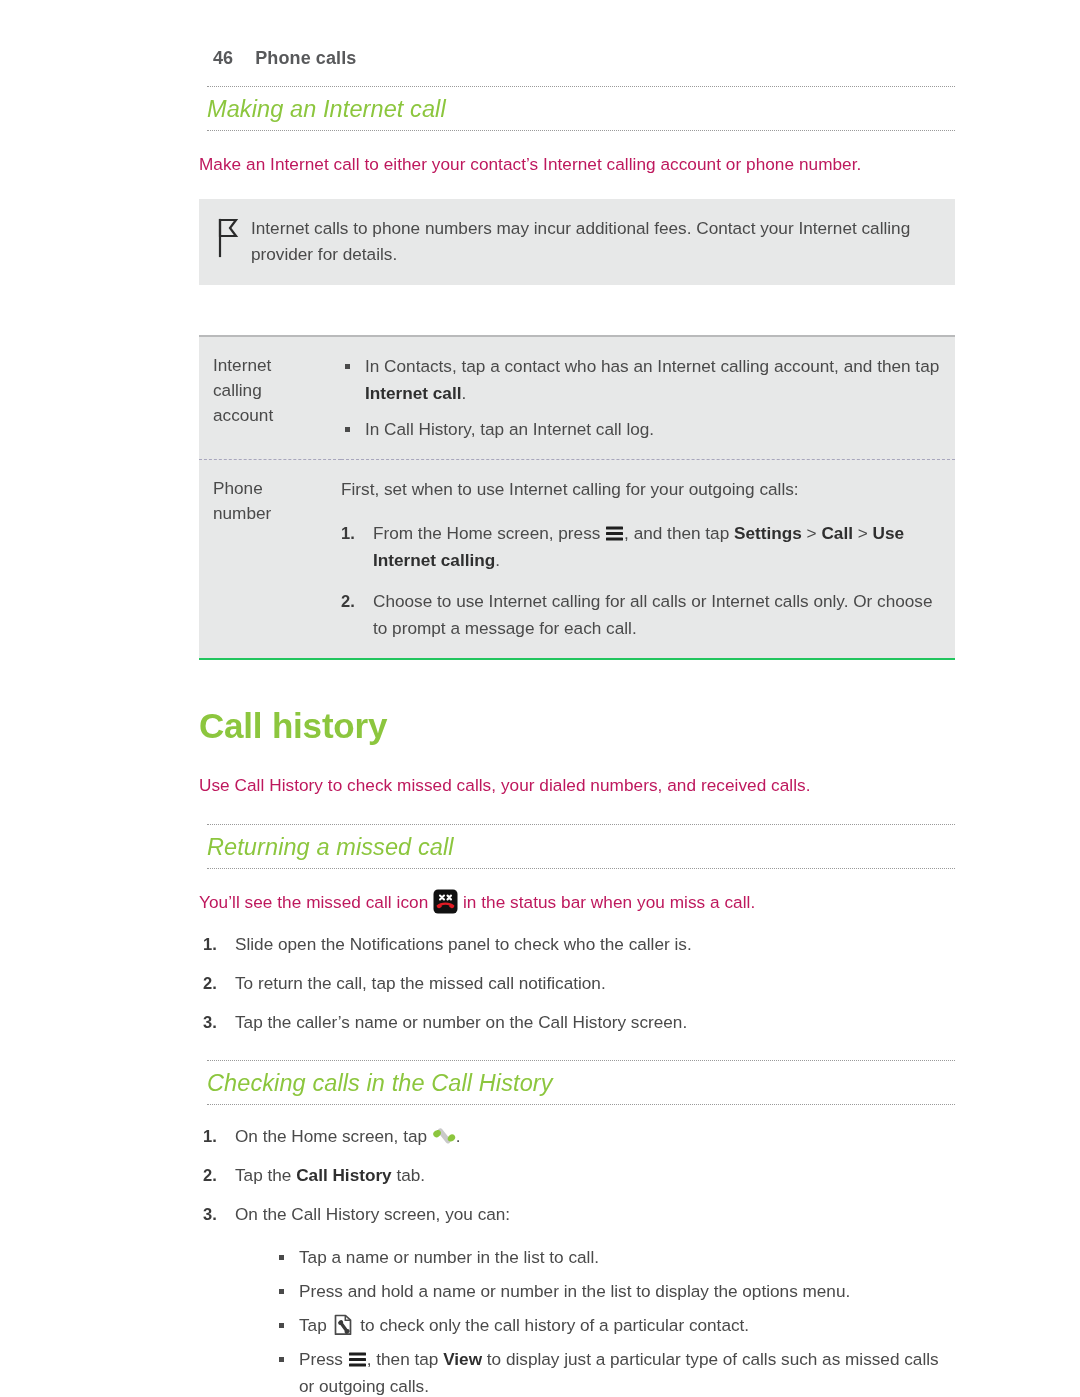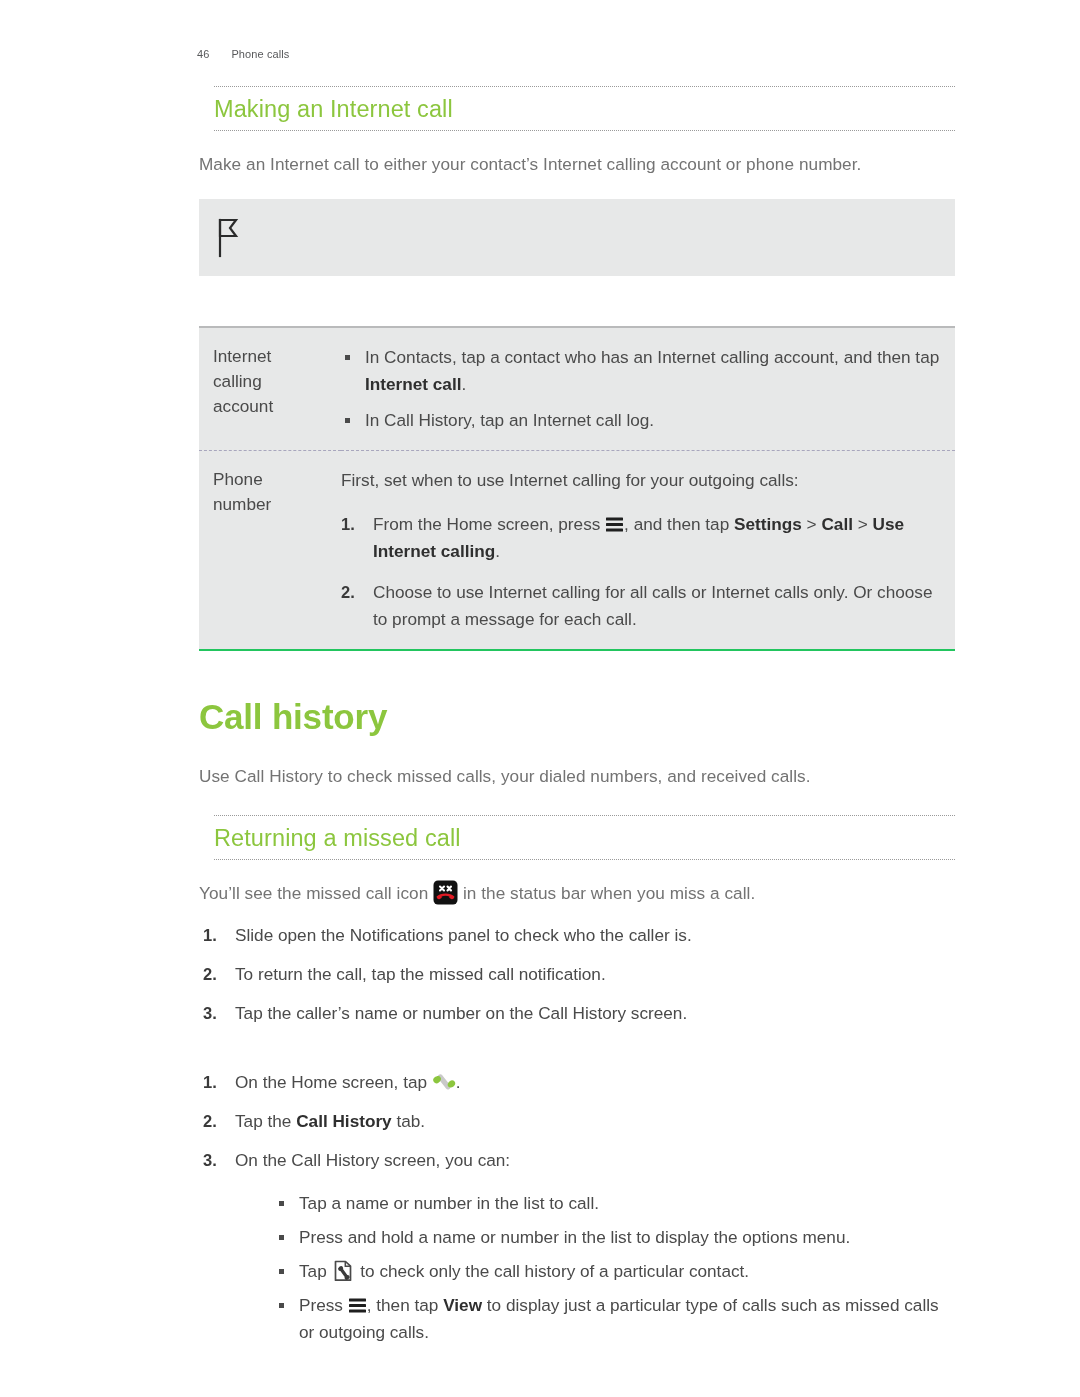--- a/index.html
+++ b/index.html
@@ -17,38 +17,39 @@
   .page {
     position: relative;
     width: 1080px;
     height: 1397px;
     box-sizing: border-box;
   }
 
   
   .running-head {
     position: absolute;
-    left: 197px;
+    left: 213px;
     top: 48px;
-    font-size: 11px;
+    font-size: 18px;
     color: #58595b;
     letter-spacing: .1px;
+    font-weight: bold;
   }
   .running-head .pg-num { margin-right: 22px; }
 
   
   .content {
     position: absolute;
     left: 199px;
     top: 86px;
     width: 756px;
   }
 
   
-  .h2-wrap { margin: 0 0 0 15px; }
+  .h2-wrap { margin: 0 0 0 8px; font-style: italic; }
   .rule-dotted {
     height: 0;
     border-top: 1.4px dotted #9a9a9a;
     line-height: 0;
     font-size: 0;
   }
   h2.sub {
     margin: 0;
     padding: 9px 0 7px 0;
     font-size: 23.5px;
@@ -62,21 +63,21 @@
     font-weight: 700;
     color: #8cc63e;
     letter-spacing: -.2px;
   }
 
   
   p.body {
     margin: 0;
     font-size: 17.2px;
     line-height: 26px;
-    color: #737373;
+    color: #be185d;
     letter-spacing: .05px;
   }
   .b { font-weight: 700; color: #2f2f2f; }
 
   
   .note {
     background: #e7e8e8;
     display: flex;
     align-items: flex-start;
     padding: 16px 26px 18px 18px;
@@ -207,20 +208,21 @@
 
     <div class="spacer-22"></div>
 
     <div class="note">
       <span class="flag-icon ico">
         <svg width="22" height="40" viewBox="0 0 22 40">
           <path d="M3 2 L3 38" stroke="#2b2b2b" stroke-width="2.2" fill="none" stroke-linecap="square"></path>
           <path d="M3 2 L19 2 L13 10 L19 18 L3 18 Z" fill="none" stroke="#2b2b2b" stroke-width="2.2" stroke-linejoin="miter"></path>
         </svg>
       </span>
+      <span class="note-text">Internet calls to phone numbers may incur additional fees. Contact your Internet calling provider for details.</span>
     </div>
 
     <div class="spacer-26"></div>
 
 
     <div class="spacer-24"></div>
 
     <table class="proc-table">
       <tbody>
         <tr>
@@ -285,20 +287,25 @@
     <div class="spacer-16"></div>
 
     <ol class="num page-list">
       <li>Slide open the Notifications panel to check who the caller is.</li>
       <li>To return the call, tap the missed call notification.</li>
       <li>Tap the caller’s name or number on the Call History screen.</li>
     </ol>
 
     <div class="spacer-24"></div>
 
+    <div class="h2-wrap">
+      <div class="rule-dotted"></div>
+      <h2 class="sub">Checking calls in the Call History</h2>
+      <div class="rule-dotted"></div>
+    </div>
 
     <div class="spacer-18"></div>
 
     <ol class="num page-list">
       <li><span><span>On the Home screen, tap </span><span class="ico" style="vertical-align: -6px;"><svg width="24" height="24" viewBox="0 0 24 24">
                 <g transform="rotate(-38 12 12)">
                   <rect x="9.6" y="3.2" width="5.2" height="17.6" rx="2.4" fill="#c9c9c9"></rect>
                   <path d="M7.2 2.6 C10.4 2.6 12.2 4.0 12.2 6.0 C12.2 8.0 10.4 9.2 7.6 9.2 C5.4 9.2 4.0 7.8 4.0 5.8 C4.0 3.9 5.3 2.6 7.2 2.6 Z" fill="#8cc63e"></path>
                   <path d="M17.0 14.9 C19.2 14.9 20.6 16.2 20.6 18.2 C20.6 20.1 19.2 21.4 17.1 21.4 C14.4 21.4 12.6 20.1 12.6 18.1 C12.6 16.1 14.4 14.9 17.0 14.9 Z" fill="#8cc63e"></path>
                 </g>

